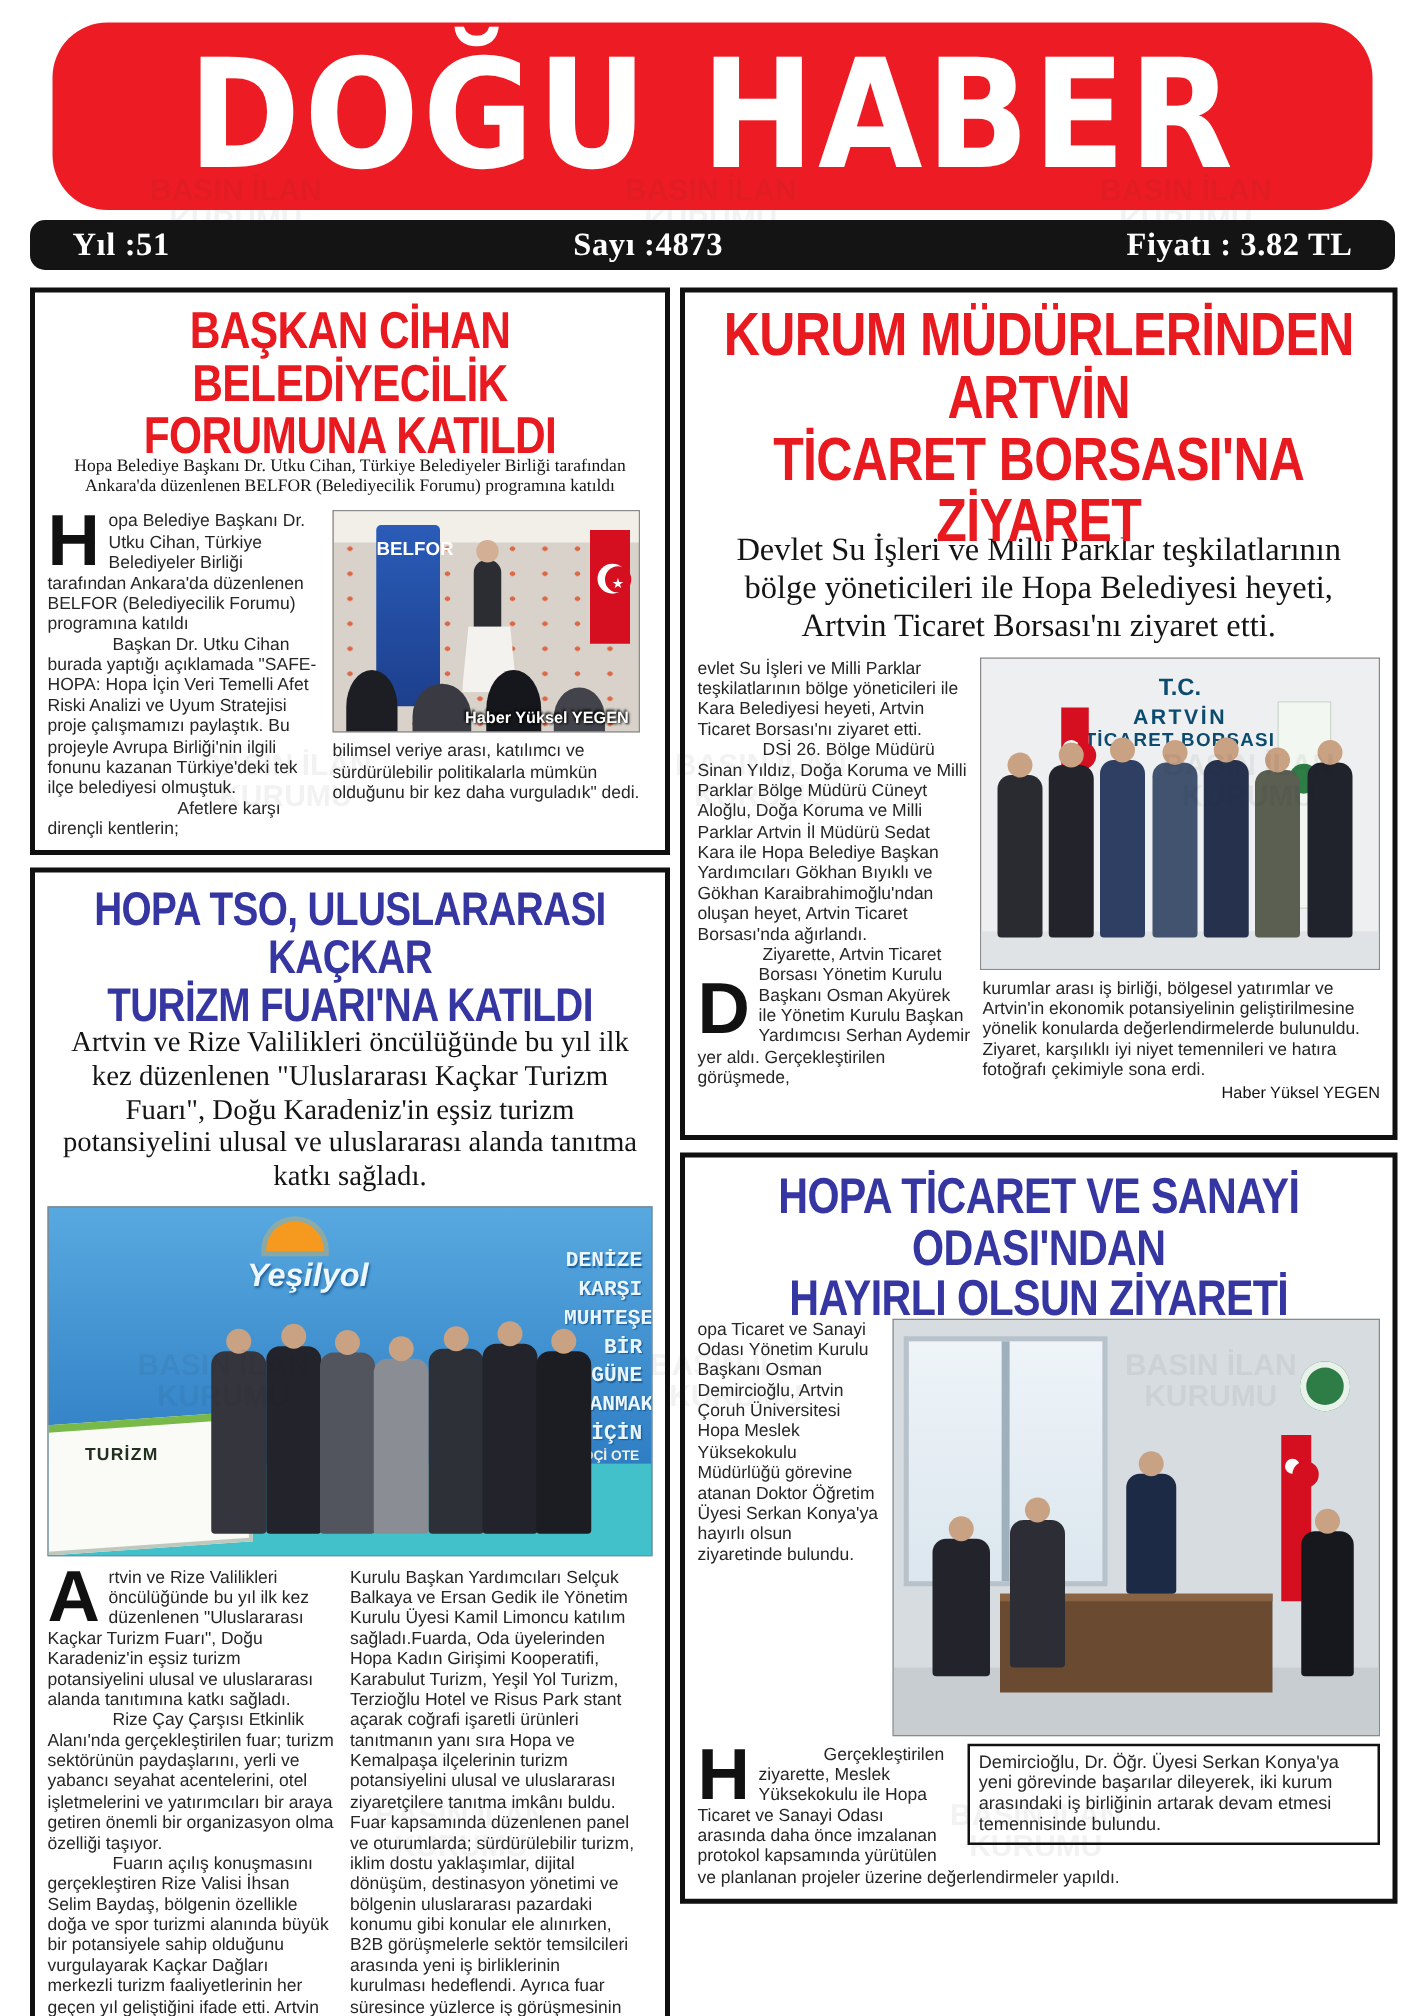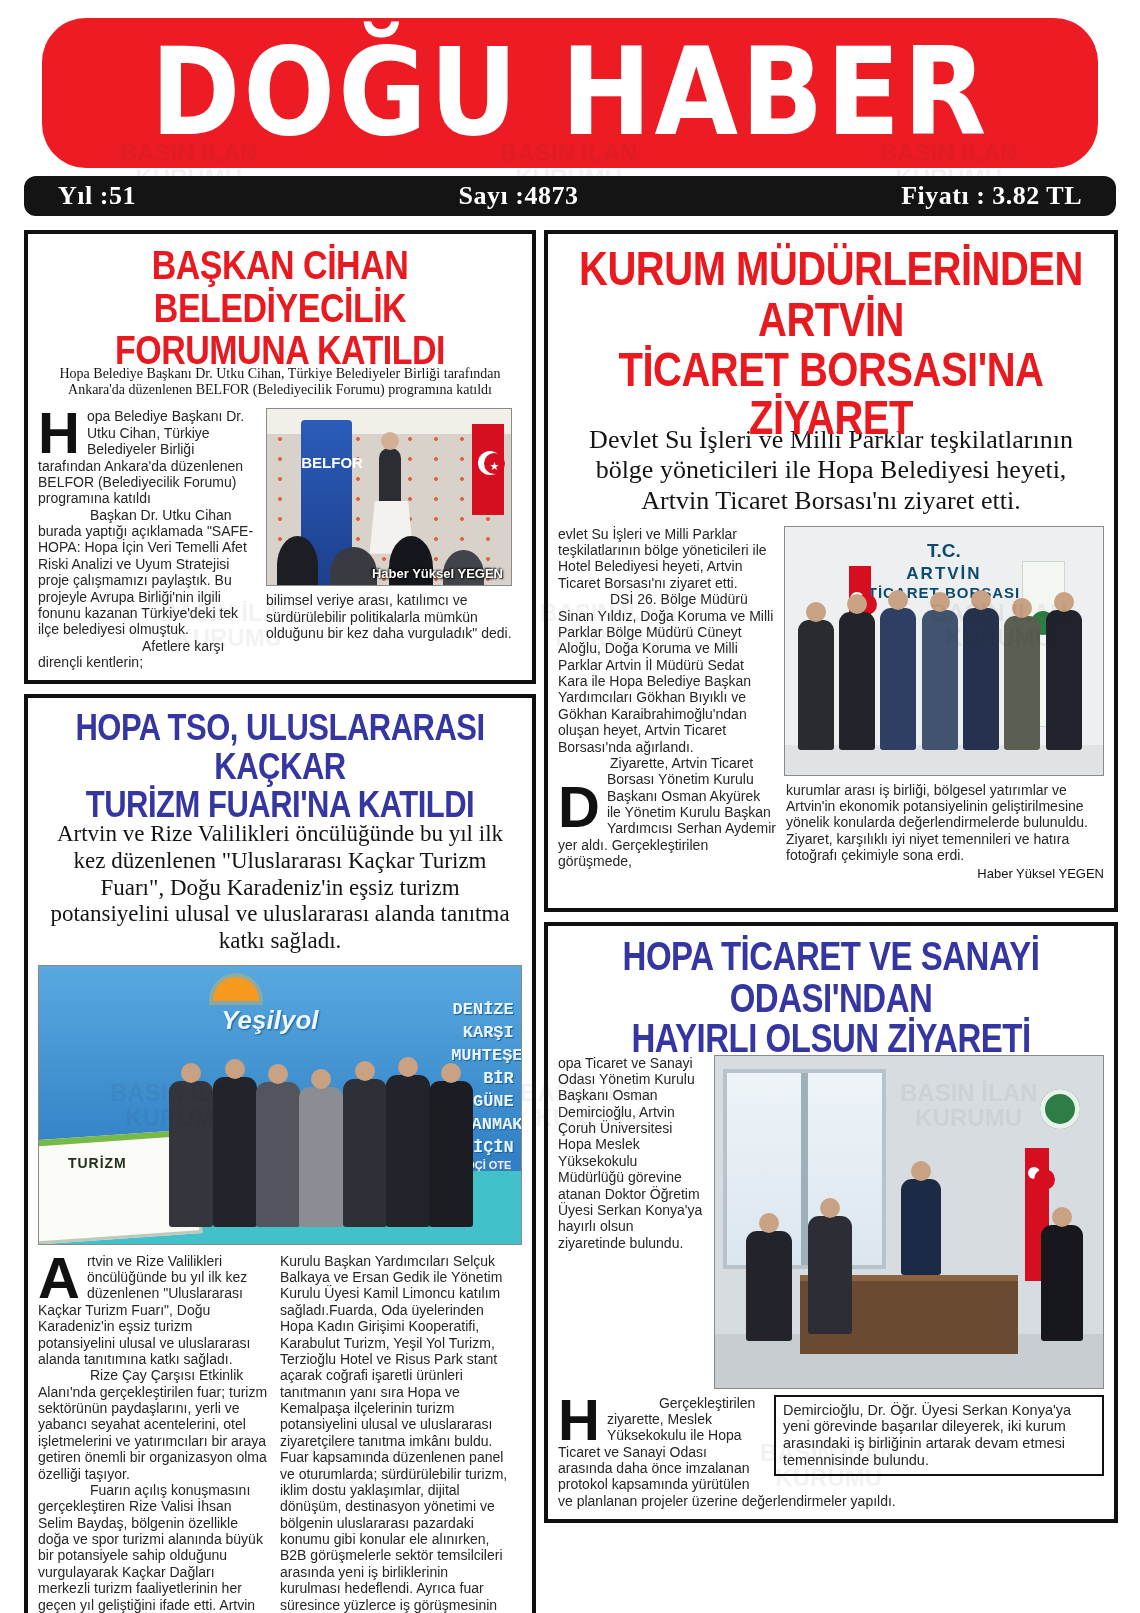--- a/index.html
+++ b/index.html
@@ -38,39 +38,39 @@
   .ph .abs{position:absolute;}
   .ph-cap{position:absolute;right:8px;bottom:4px;color:#fff;font-weight:bold;font-size:13px;
           text-shadow:1px 1px 2px #000,-1px -1px 2px #000;z-index:9;}
   .man{position:absolute;background:#23242b;border-radius:11px 11px 3px 3px;}
   .man::before{content:"";position:absolute;top:-18px;left:50%;margin-left:-10px;width:20px;height:20px;
                border-radius:50%;background:#c9a183;}
   
   .ph-belfor{height:176px;background:
      radial-gradient(#d64 2px, transparent 2.6px) 0 0/26px 20px,#d8d2ca;}
   .belfor-banner{left:14%;top:6%;width:21%;height:76%;background:linear-gradient(#2a5cb8,#1d3f8d);
-     border-radius:4px;color:#fff;font-weight:bold;font-size:15px;text-align:center;padding-top:34px;}
+     border-radius:4px;color:#fff;font-weight:bold;font-size:15px;text-align:center;padding-top:11px;}
   .podium{left:42%;top:52%;width:18%;height:30%;background:#f4f2ee;
      clip-path:polygon(12% 0,88% 0,100% 100%,0 100%);}
   .speaker{left:46%;top:22%;width:9%;height:34%;background:#2c2d33;border-radius:10px 10px 0 0;}
   .speaker::before{content:"";position:absolute;top:-16px;left:50%;margin-left:-9px;width:18px;height:18px;
      border-radius:50%;background:#d3b093;}
   .flag-tr{background:#d50f1f;}
   .crescent{width:24px;height:24px;border-radius:50%;background:#fff;}
   .crescent::after{content:"";position:absolute;left:6px;top:2px;width:21px;height:21px;border-radius:50%;background:inherit;}
   .crescent.on-red::after{background:#d50f1f;}
   .star{color:#fff;font-size:11px;}
   .aud{background:#1d1e24;border-radius:50% 50% 0 0;}
   
   .ph-fair{height:278px;background:#3f96d4;}
   .fair-sky{left:0;top:0;width:100%;height:74%;background:linear-gradient(#58a9e0,#2f7ec4);}
   .fair-floor{left:0;bottom:0;width:100%;height:26%;background:#43c1cb;}
   .fair-sun{left:36%;top:4%;width:46px;height:24px;border-radius:46px 46px 0 0;background:#f59a1f;
      box-shadow:0 0 0 4px rgba(245,180,60,.35);}
-  .fair-logo{left:28%;top:14%;width:30%;text-align:right;color:#eef7ff;font-weight:bold;
+  .fair-logo{left:28%;top:14%;width:30%;text-align:center;color:#eef7ff;font-weight:bold;
      font-size:26px;font-style:italic;text-shadow:1px 1px 2px #1b5c94;}
   .fair-banner{right:1.5%;top:12%;width:13%;color:#eaf6ff;font-weight:bold;font-size:17px;
      text-align:right;line-height:1.35;text-shadow:1px 1px 1px #1b5c94;font-family:Liberation Mono, monospace;}
   .fair-counter{left:-2%;bottom:2%;width:34%;height:34%;background:#fafaf6;border:3px solid #bfc8bc;
      border-top:6px solid #79b94a;transform:rotate(-4deg);}
   .fair-counter-label{left:6%;bottom:26%;font-weight:bold;font-size:14px;color:#23301f;letter-spacing:1px;}
   .fair-hotel{right:2%;bottom:26%;color:#f3efe2;font-weight:bold;font-size:11px;}
   
   .ph-borsa{height:248px;background:#edeff1;}
   .borsa-floor{left:0;bottom:0;width:100%;height:12%;background:#dfe3e6;}
@@ -247,21 +247,21 @@
             <div class="man" style="left:30%;bottom:10%;width:36px;height:142px;background:#2f3f63;"></div>
             <div class="man" style="left:43%;bottom:10%;width:36px;height:140px;background:#41536f;"></div>
             <div class="man" style="left:56%;bottom:10%;width:36px;height:142px;background:#26324d;"></div>
             <div class="man" style="left:69%;bottom:10%;width:36px;height:134px;background:#5a5f52;"></div>
             <div class="man" style="left:82%;bottom:10%;width:36px;height:140px;background:#20222c;"></div>
           </div>
           <div class="float-block" style="width:318px;">
             <p class="body">kurumlar arası iş birliği, bölgesel yatırımlar ve Artvin'in ekonomik potansiyelinin geliştirilmesine yönelik konularda değerlendirmelerde bulunuldu. Ziyaret, karşılıklı iyi niyet temennileri ve hatıra fotoğrafı çekimiyle sona erdi.</p>
             <p class="byline">Haber Yüksel YEGEN</p>
           </div>
-          <p class="body"><span class="drop">D</span><span>evlet Su İşleri ve Milli Parklar teşkilatlarının bölge yöneticileri ile Hotel Belediyesi heyeti, Artvin Ticaret Borsası'nı ziyaret etti.</span></p>
+          <p class="body"><span class="drop">D</span><span>evlet Su İşleri ve Milli Parklar teşkilatlarının bölge yöneticileri ile Kara Belediyesi heyeti, Artvin Ticaret Borsası'nı ziyaret etti.</span></p>
           <p class="body ind">DSİ 26. Bölge Müdürü Sinan Yıldız, Doğa Koruma ve Milli Parklar Bölge Müdürü Cüneyt Aloğlu, Doğa Koruma ve Milli Parklar Artvin İl Müdürü Sedat Kara ile Hopa Belediye Başkan Yardımcıları Gökhan Bıyıklı ve Gökhan Karaibrahimoğlu'ndan oluşan heyet, Artvin Ticaret Borsası'nda ağırlandı.</p>
           <p class="body ind">Ziyarette, Artvin Ticaret Borsası Yönetim Kurulu Başkanı Osman Akyürek ile Yönetim Kurulu Başkan Yardımcısı Serhan Aydemir yer aldı. Gerçekleştirilen görüşmede,</p>
         </div>
       </article>
 
       <article class="box">
         <h1 class="h-blue" style="font-size:33px;">
           <span class="hl">HOPA TİCARET VE SANAYİ ODASI'NDAN</span>
           <span class="hl">HAYIRLI OLSUN ZİYARETİ</span>
         </h1>

